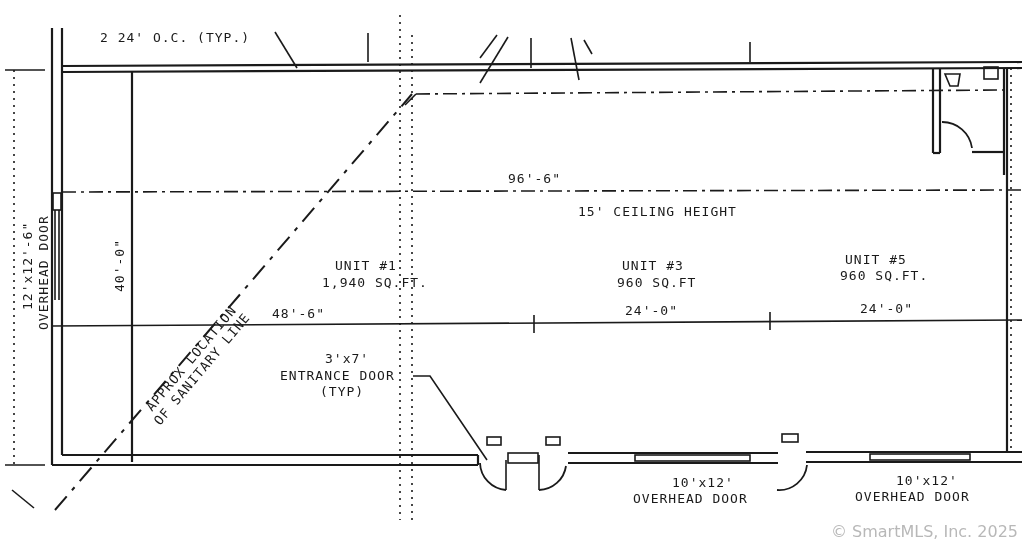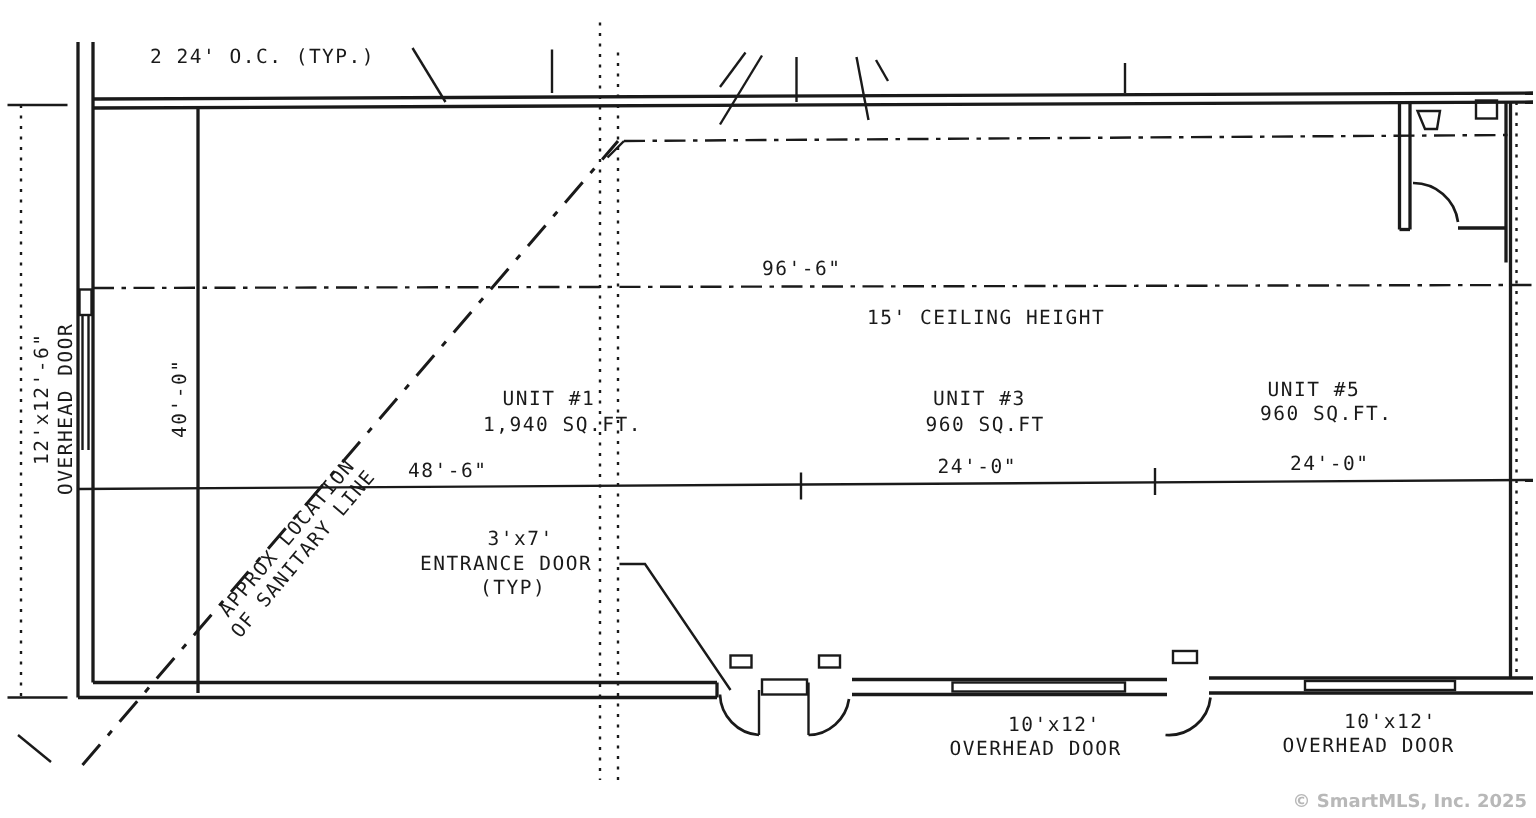--- a/index.html
+++ b/index.html
@@ -8,21 +8,21 @@
     .lbl { font-family: "DejaVu Sans Mono", "Liberation Mono", monospace; font-size: 13px; fill: #1a1a1a; letter-spacing: 1px; }
     .wall { stroke: #1a1a1a; stroke-width: 2.2; fill: none; }
     .thin { stroke: #1a1a1a; stroke-width: 1.6; fill: none; }
     .dash { stroke: #1a1a1a; stroke-width: 1.6; fill: none; stroke-dasharray: 14 5 3 5; }
     .dot  { stroke: #1a1a1a; stroke-width: 1.6; fill: none; stroke-dasharray: 2 5; }
     .sani { stroke: #1a1a1a; stroke-width: 2; fill: none; stroke-dasharray: 18 8 4 8; }
     .arc  { stroke: #1a1a1a; stroke-width: 1.8; fill: none; }
     .watermark {
       position: absolute; right: 6px; bottom: 4px;
       font-family: "DejaVu Sans", "Liberation Sans", sans-serif;
-      font-size: 12px; font-weight: bold; color: #b8b8b8;
+      font-size: 16px; font-weight: normal; color: #b8b8b8;
     }
   </style>
 </head>
 <body>
 
 <svg id="plan" viewBox="0 0 1024 545" xmlns="http://www.w3.org/2000/svg">
 
   <g>
     <line class="wall" x1="62" y1="66" x2="1022" y2="62"></line>
     <line class="wall" x1="62" y1="72" x2="1022" y2="68"></line>

